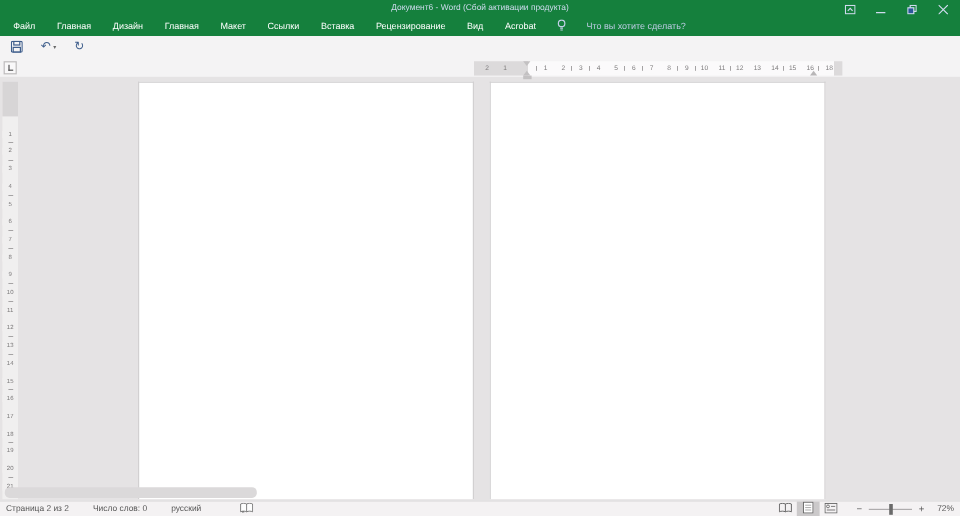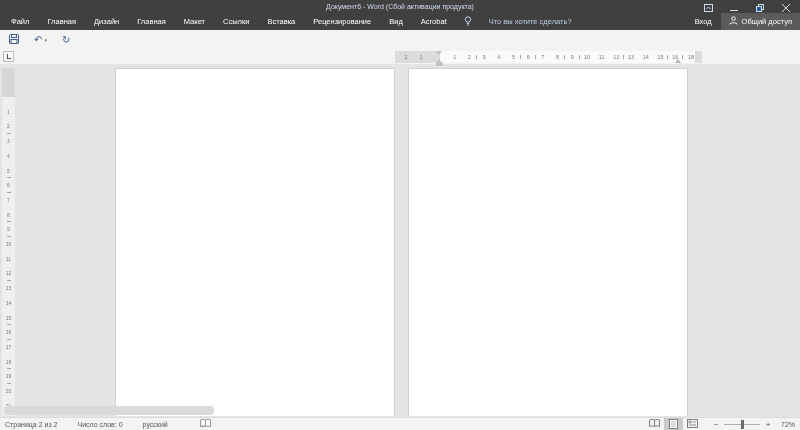--- a/index.html
+++ b/index.html
@@ -1,21 +1,21 @@
 <!DOCTYPE html>
 <html><head>
 <meta charset="utf-8">
 <style>
   * { margin:0; padding:0; box-sizing:border-box; }
   html,body { width:800px; height:430px; overflow:hidden;
     font-family:"Liberation Sans", sans-serif; }
   #app { position:relative; width:800px; height:430px; background:#e5e3e4; }
 
   
-  .titlebar { position:absolute; top:0; left:0; right:0; height:30px; background:#404040; }
+  .titlebar { position:absolute; top:0; left:0; right:0; height:30px; background:#15803d; }
   .title { position:absolute; top:3px; left:100px; right:100px; text-align:center;
            font-size:7px; color:#cfdbee; white-space:nowrap; }
   .wincontrols { position:absolute; top:2px; right:2px; display:flex; gap:2px; }
   .winbtn { width:24px; height:12px; display:flex; align-items:center; justify-content:center;
             color:#cfdbee; }
   .winbtn svg { display:block; }
   .tabs { position:absolute; left:2px; top:13px; height:17px; display:flex; align-items:center; }
   #tab-list { display:flex; align-items:center; height:17px; }
   .tab { padding:0 9px; font-size:7.5px; color:#ffffff; line-height:17px; white-space:nowrap; cursor:default; }
   .tellme { display:flex; align-items:center; gap:17px; margin-left:8px; font-size:7.5px; color:#bccbe3; white-space:nowrap;justify-content:flex-end; }
@@ -142,32 +142,20 @@
           <svg width="8" height="10" viewBox="0 0 8 10">
               <circle cx="4" cy="3.5" r="2.7" fill="none" stroke="#c2d0e8"></circle>
               <line x1="2.8" y1="7.5" x2="5.2" y2="7.5" stroke="#c2d0e8"></line>
               <line x1="3" y1="9" x2="5" y2="9" stroke="#c2d0e8"></line>
             </svg>
         </span>
         <span>Что вы хотите сделать?</span>
       </div>
     </nav>
 
-    <div class="account">
-      <div class="signin">Вход</div>
-      <div class="share">
-        <span>
-          <svg width="9" height="9" viewBox="0 0 9 9">
-              <circle cx="4.5" cy="2.6" r="1.8" fill="none" stroke="#fff"></circle>
-              <path d="M0.8 8.5 C1 6.2 8 6.2 8.2 8.5" fill="none" stroke="#fff"></path>
-            </svg>
-        </span>
-        <span>Общий доступ</span>
-      </div>
-    </div>
   </div>
 
   <div class="qatrow">
     <div class="qat">
       <div class="qat-btn">
         <span>
           <svg width="10" height="10" viewBox="0 0 10 10">
               <rect x="0.5" y="0.5" width="9" height="9" rx="1" fill="none" stroke="#3f5e8c"></rect>
               <rect x="2.5" y="0.5" width="5" height="3" fill="none" stroke="#3f5e8c"></rect>
               <rect x="2" y="5.5" width="6" height="4" fill="none" stroke="#3f5e8c"></rect>

